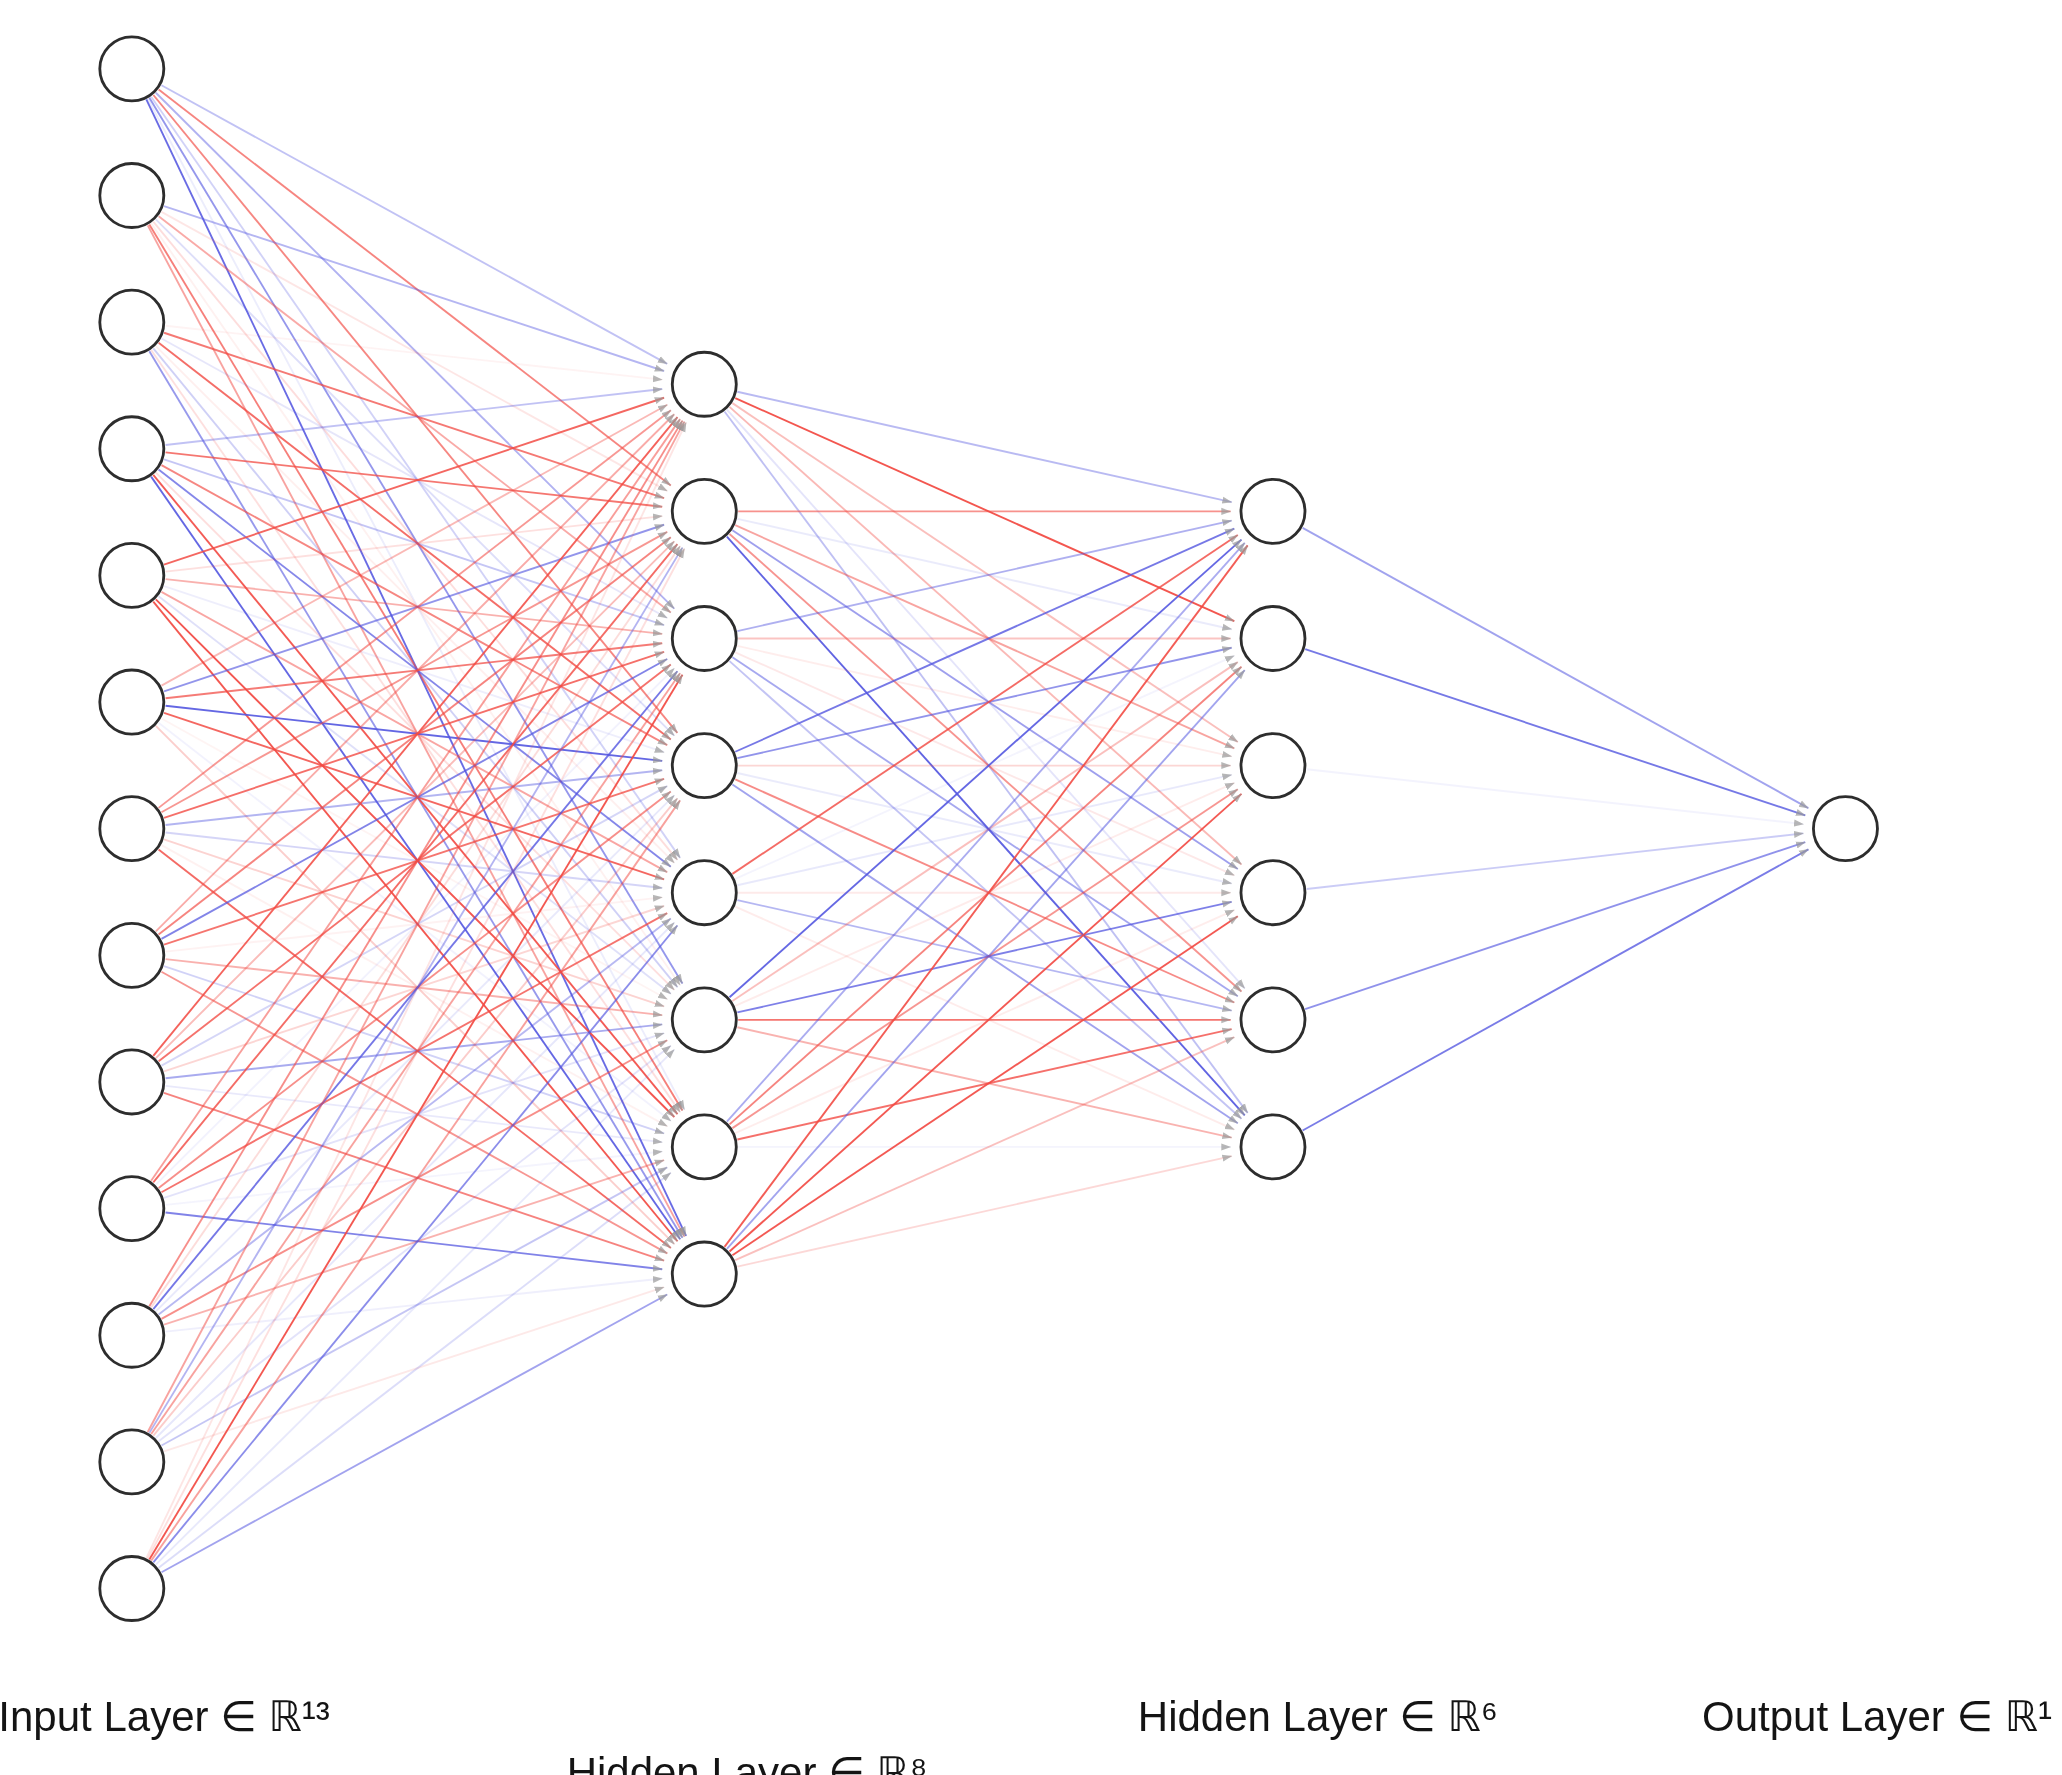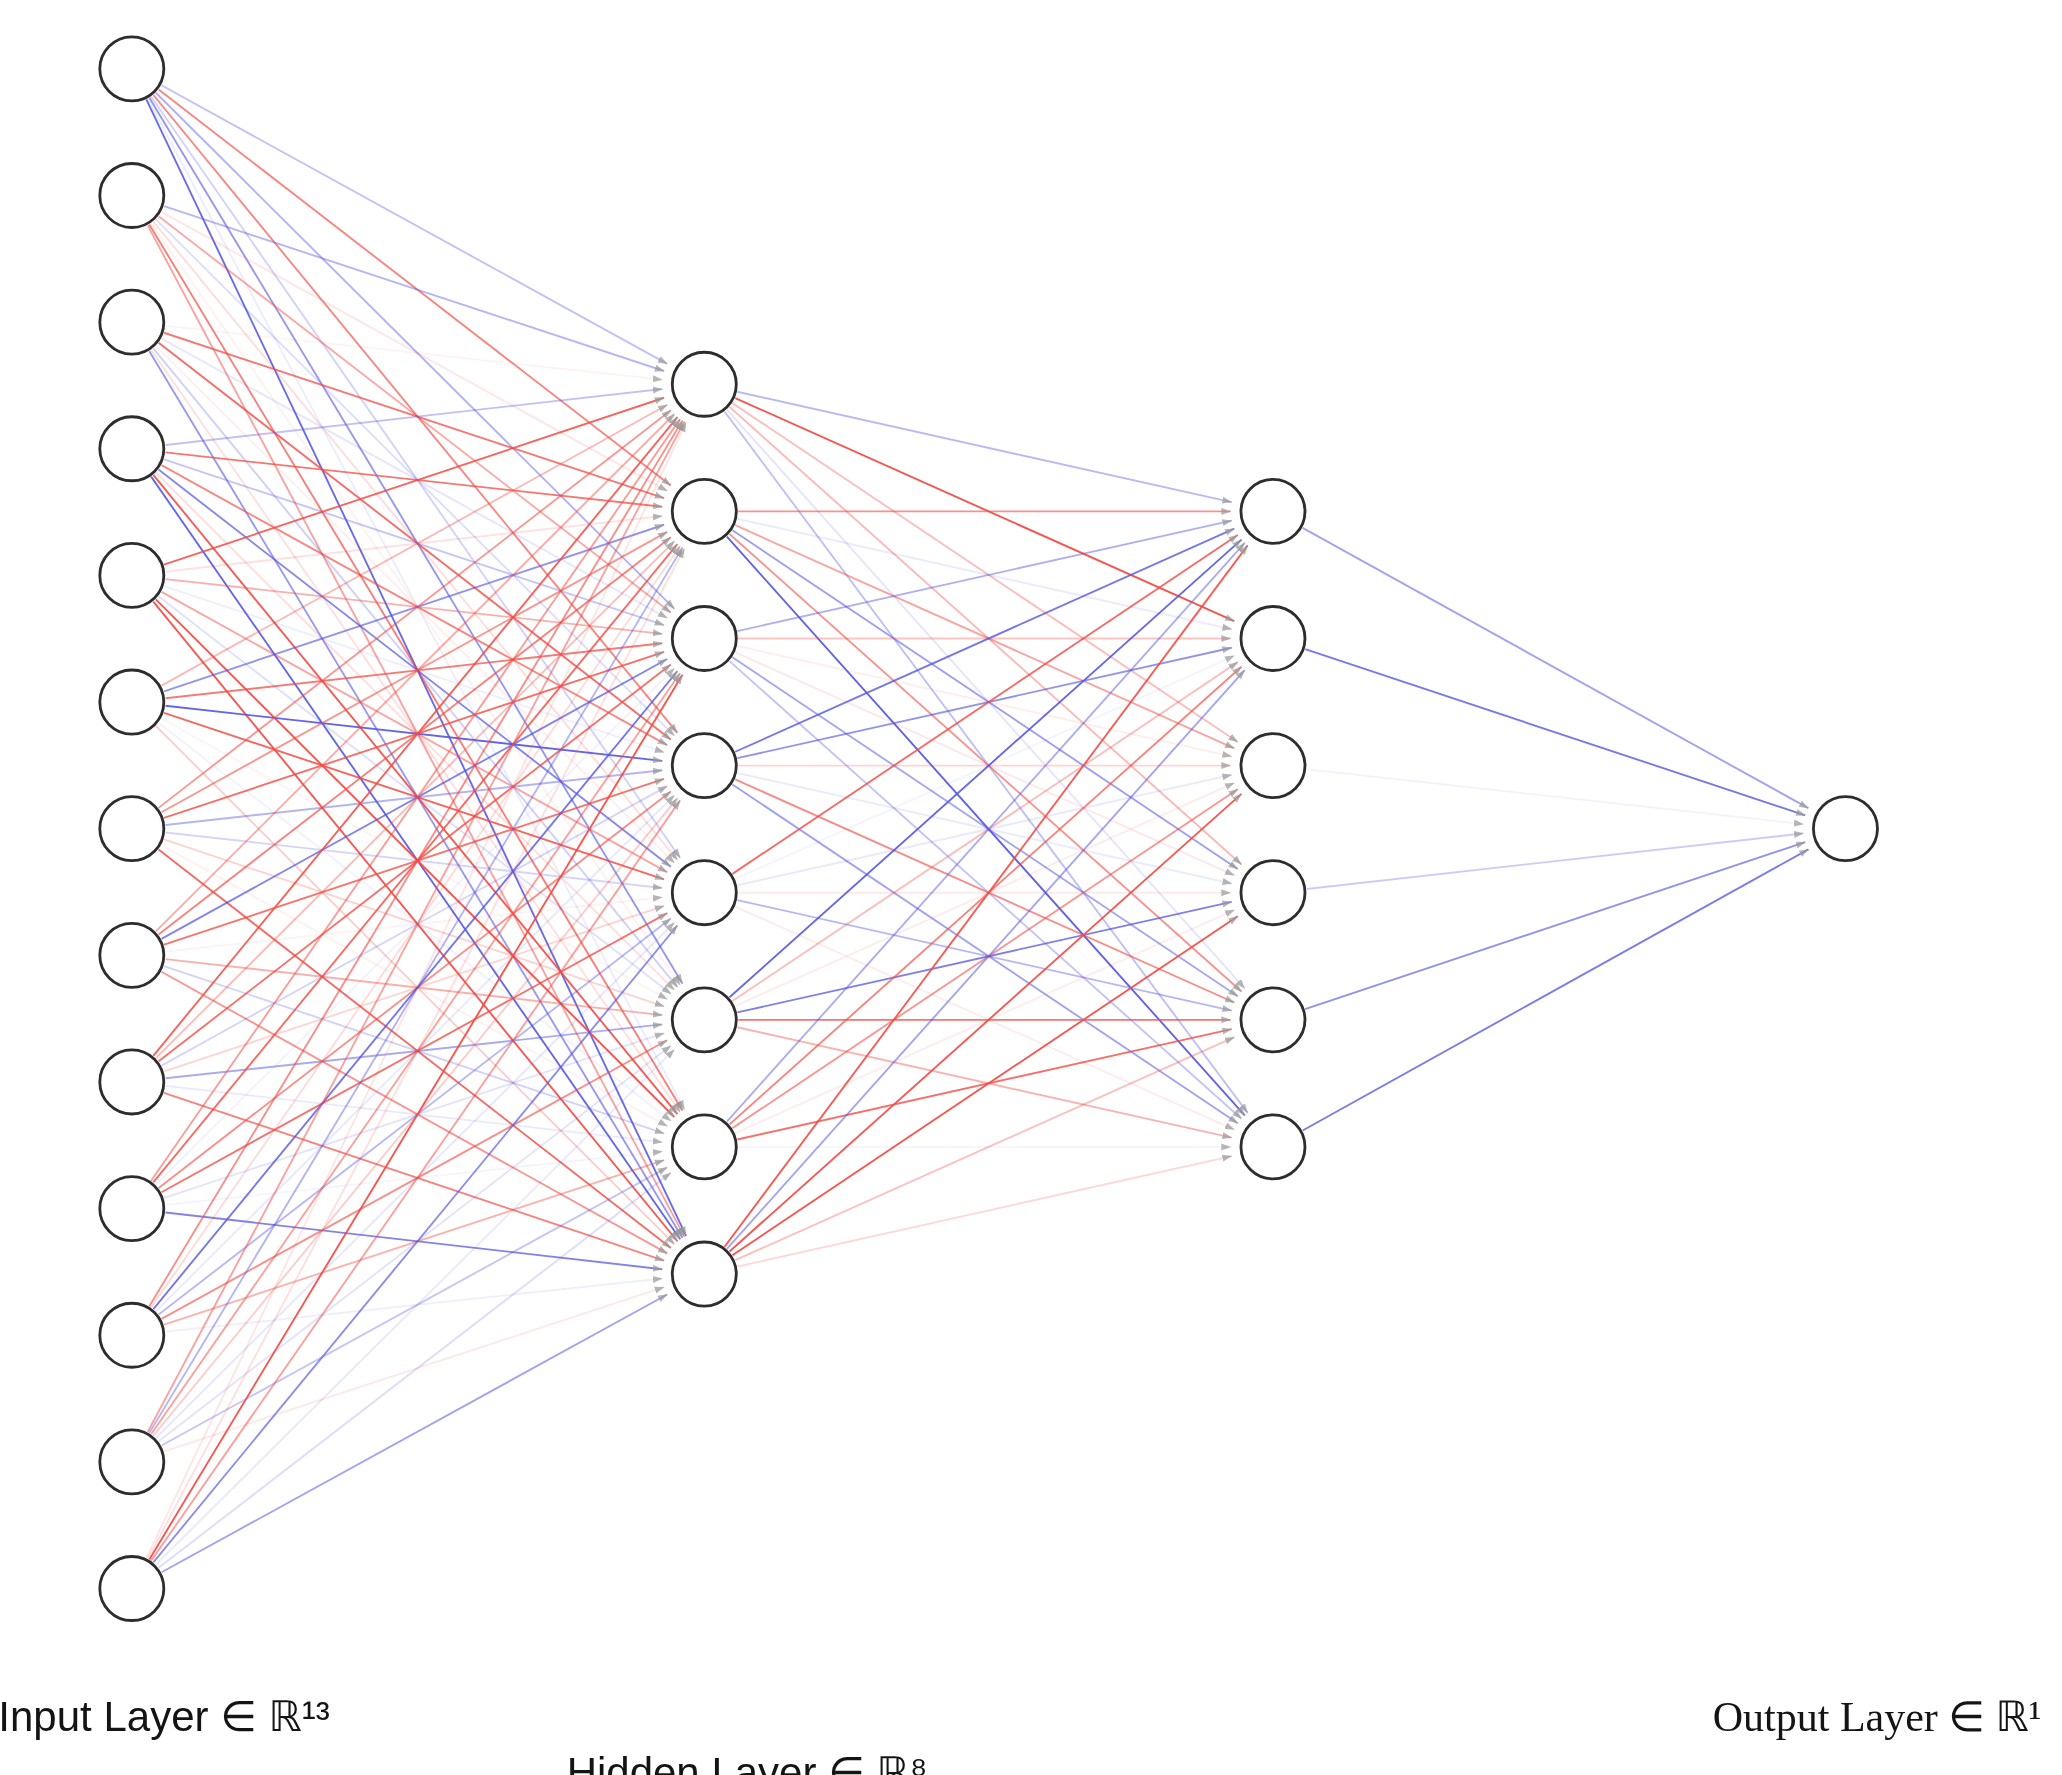--- a/index.html
+++ b/index.html
@@ -231,15 +231,16 @@
         <circle cx="1352" cy="813" r="34" fill="#ffffff" stroke="#2d2d2d" stroke-width="3"></circle>
         <circle cx="1352" cy="948" r="34" fill="#ffffff" stroke="#2d2d2d" stroke-width="3"></circle>
         <circle cx="1352" cy="1083" r="34" fill="#ffffff" stroke="#2d2d2d" stroke-width="3"></circle>
         <circle cx="1352" cy="1218" r="34" fill="#ffffff" stroke="#2d2d2d" stroke-width="3"></circle>
         <circle cx="1960" cy="880" r="34" fill="#ffffff" stroke="#2d2d2d" stroke-width="3"></circle>
       </g>
     </svg>
 
   <div class="layer-label" style="left: 164px; top: 1693px;">Input Layer ∈ ℝ¹³</div>
   <div class="layer-label" style="left: 747px; top: 1749px;">Hidden Layer ∈ ℝ⁸</div>
-  <div class="layer-label" style="left: 1877px; top: 1693px; font-family: Liberation Serif, serif;">Output Layer ∈ ℝ¹</div>
+  <div class="layer-label" style="left: 1318px; top: 1693px;">Hidden Layer ∈ ℝ⁶</div>
+  <div class="layer-label" style="left: 1877px; top: 1693px;">Output Layer ∈ ℝ¹</div>
 </div>
 
 
 </body></html>

